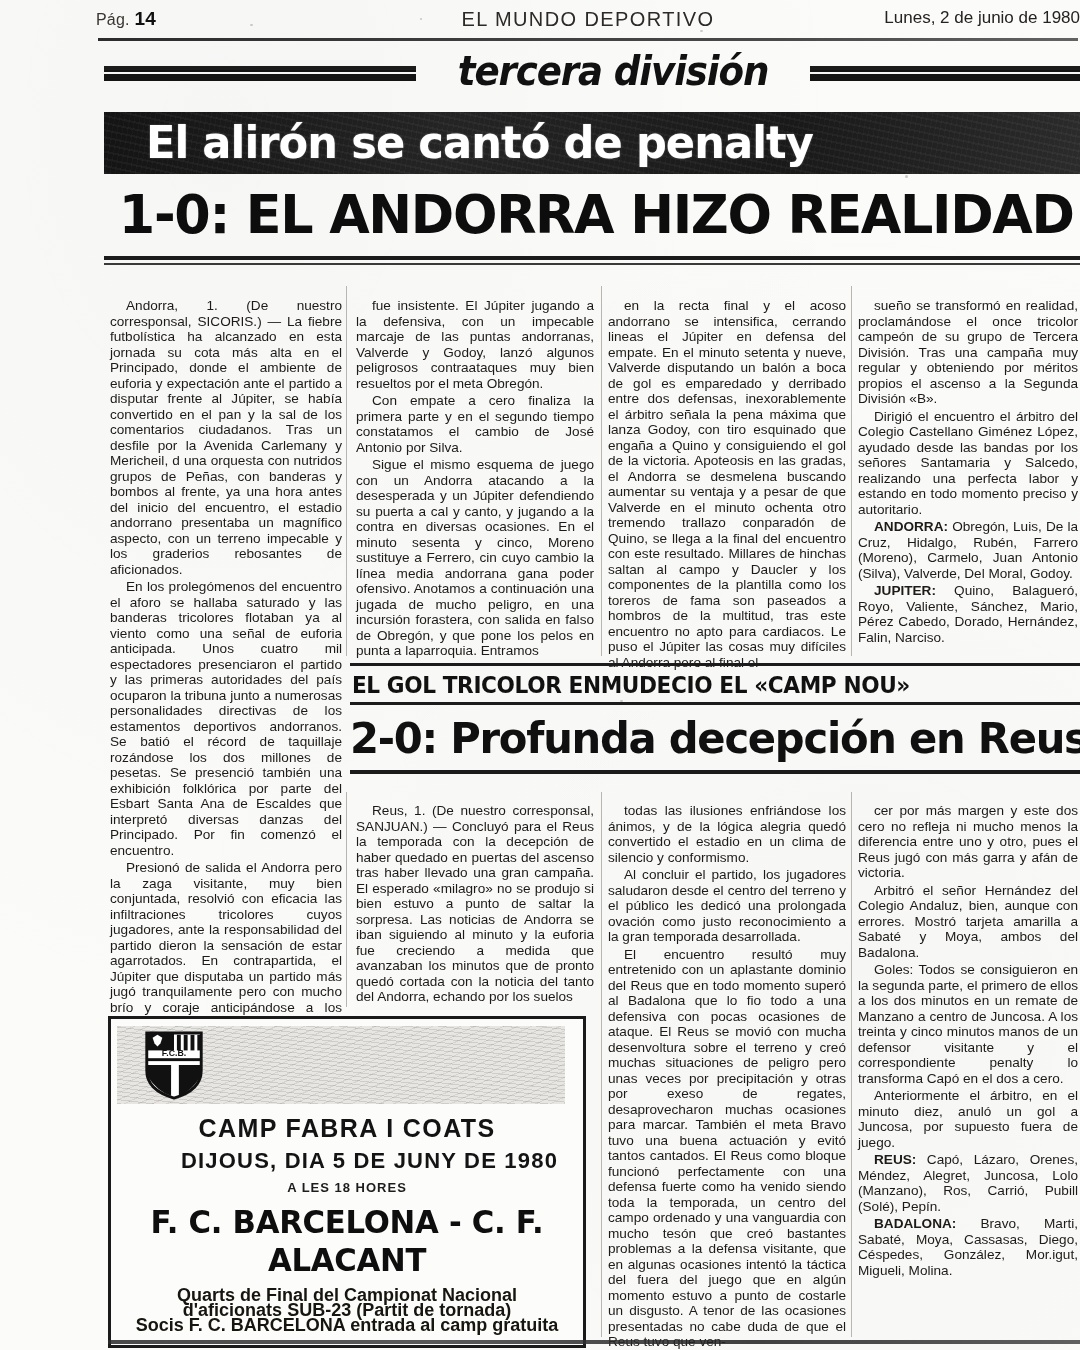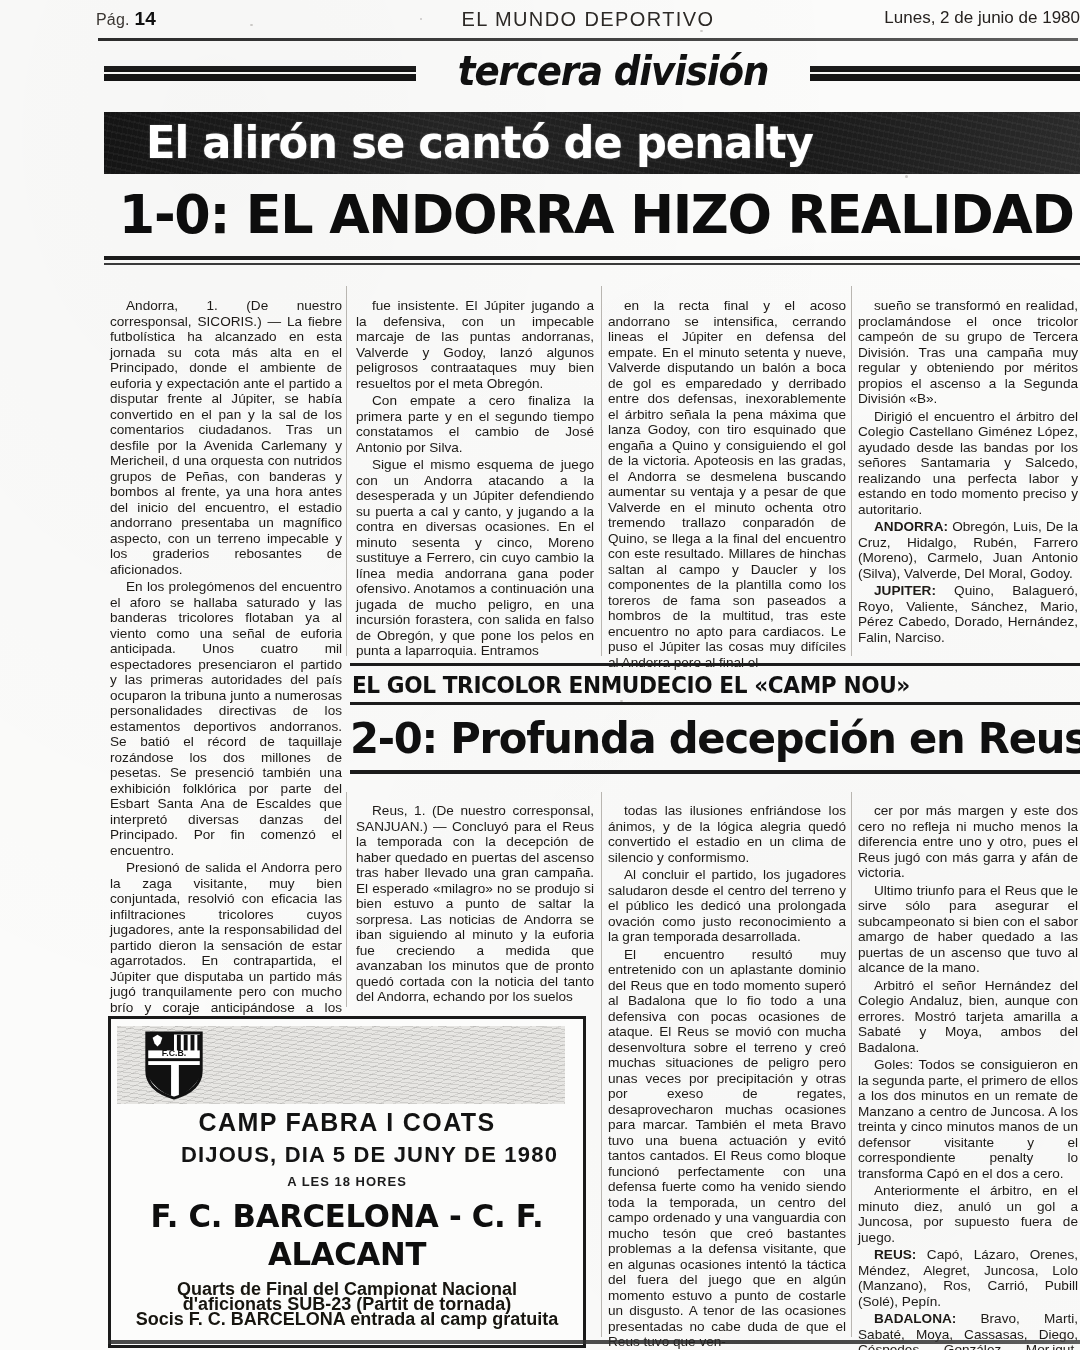--- a/index.html
+++ b/index.html
@@ -227,21 +227,21 @@
     font-family: "Liberation Serif", serif;
     font-weight: bold;
     font-size: 31px;
     line-height: 32px;
     letter-spacing: .5px;
     color: #111;
     text-shadow: 0.5px 0 0 #111;
   }
   .ad-venue {
     text-align: center;
-    margin-top: 4px;
+    margin-top: 10px;
     font-size: 25px;
     font-weight: bold;
     letter-spacing: 1.4px;
     color: #131313;
     font-family: "Liberation Sans", sans-serif;
   }
   .ad-date {
     text-align: center;
     margin-top: 5px;
     font-size: 22px;
@@ -373,21 +373,20 @@
   </div>
 
   <div class="col" style="left:608px; top:793px; width:238px;">
     <p>todas las ilusiones enfriándose los ánimos, y de la lógica alegria quedó convertido el estadio en un clima de silencio y conformismo.</p>
     <p>Al concluir el partido, los jugadores saludaron desde el centro del terreno y el público les dedicó una prolongada ovación como justo reconocimiento a la gran temporada desarrollada.</p>
     <p>El encuentro resultó muy entretenido con un aplastante dominio del Reus que en todo momento superó al Badalona que lo fio todo a una defensiva con pocas ocasiones de ataque. El Reus se movió con mucha desenvoltura sobre el terreno y creó muchas situaciones de peligro pero unas veces por precipitación y otras por exeso de regates, desaprovecharon muchas ocasiones para marcar. También el meta Bravo tuvo una buena actuación y evitó tantos cantados. El Reus como bloque funcionó perfectamente con una defensa fuerte como ha venido siendo toda la temporada, un centro del campo ordenado y una vanguardia con mucho tesón que creó bastantes problemas a la defensa visitante, que en algunas ocasiones intentó la táctica del fuera del juego que en algún momento estuvo a punto de costarle un disgusto. A tenor de las ocasiones presentadas no cabe duda de que el Reus tuvo que ven-</p>
   </div>
 
   <div class="col" style="left:858px; top:793px; width:220px;">
     <p>cer por más margen y este dos cero no refleja ni mucho menos la diferencia entre uno y otro, pues el Reus jugó con más garra y afán de victoria.</p>
-    <p>Ultimo triunfo para el Reus que le sirve sólo para asegurar el subcampeonato si bien con el sabor amargo de haber quedado a las puertas de un ascenso que tuvo al alcance de la mano.</p>
     <p>Arbitró el señor Hernández del Colegio Andaluz, bien, aunque con errores. Mostró tarjeta amarilla a Sabaté y Moya, ambos del Badalona.</p>
     <p>Goles: Todos se consiguieron en la segunda parte, el primero de ellos a los dos minutos en un remate de Manzano a centro de Juncosa. A los treinta y cinco minutos manos de un defensor visitante y el correspondiente penalty lo transforma Capó en el dos a cero.</p>
     <p>Anteriormente el árbitro, en el minuto diez, anuló un gol a Juncosa, por supuesto fuera de juego.</p>
     <p><span class="lineup">REUS:</span><span> Capó, Lázaro, Orenes, Méndez, Alegret, Juncosa, Lolo (Manzano), Ros, Carrió, Pubill (Solé), Pepín.</span></p>
     <p><span class="lineup">BADALONA:</span><span> Bravo, Marti, Sabaté, Moya, Cassasas, Diego, Céspedes, González, Mor.igut, Migueli, Molina.</span></p>
   </div>
 
   <div class="ad">
     <div class="ad-band">
       <svg class="crest" viewBox="0 0 62 72">

